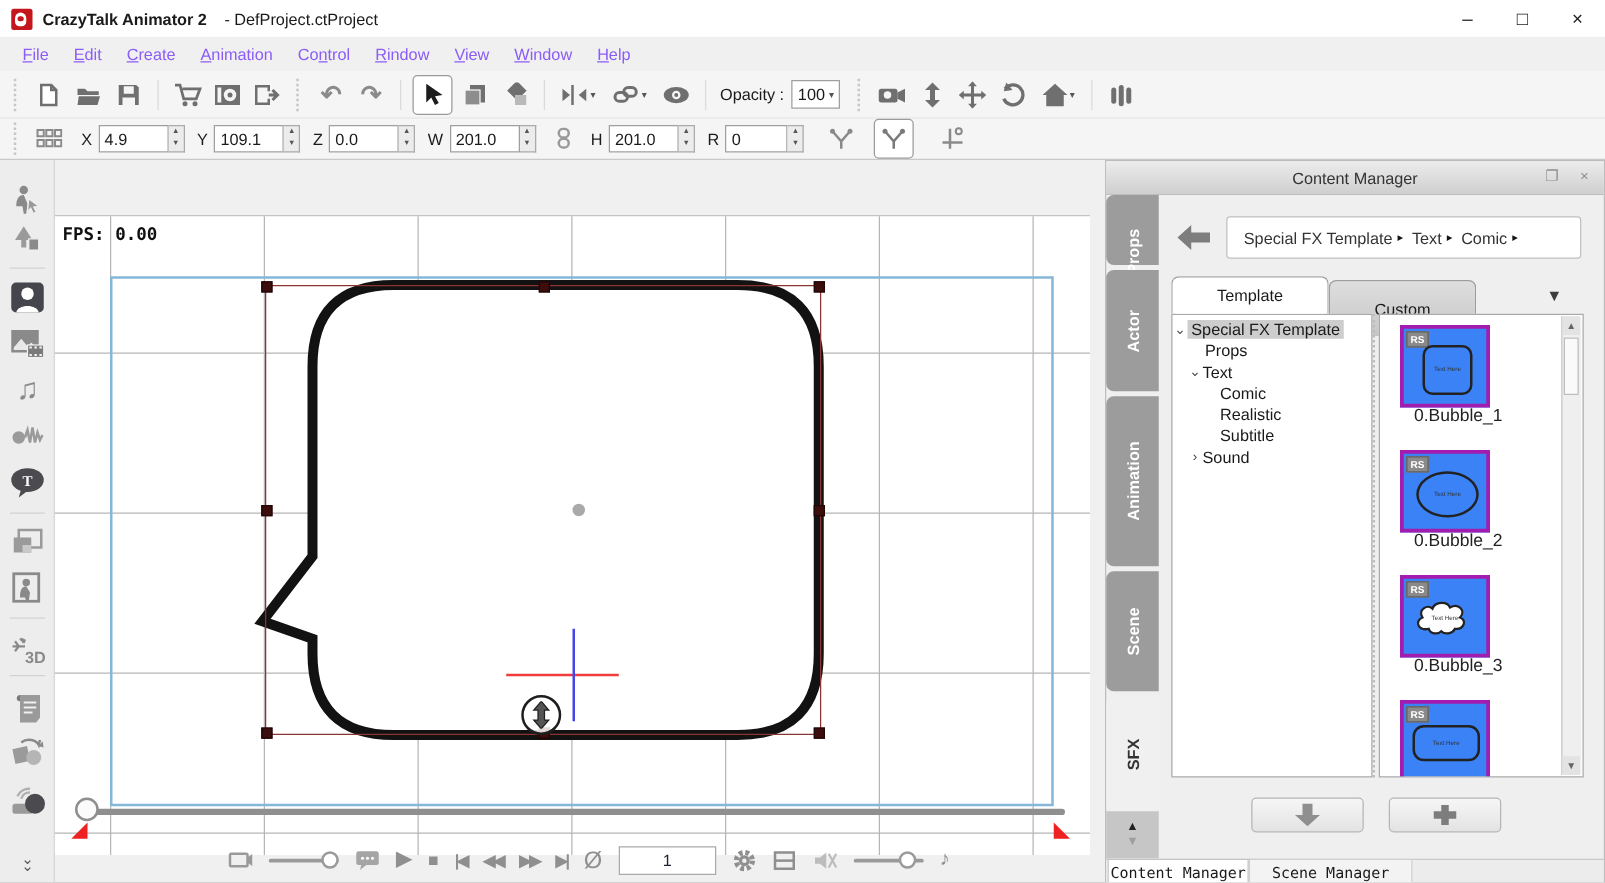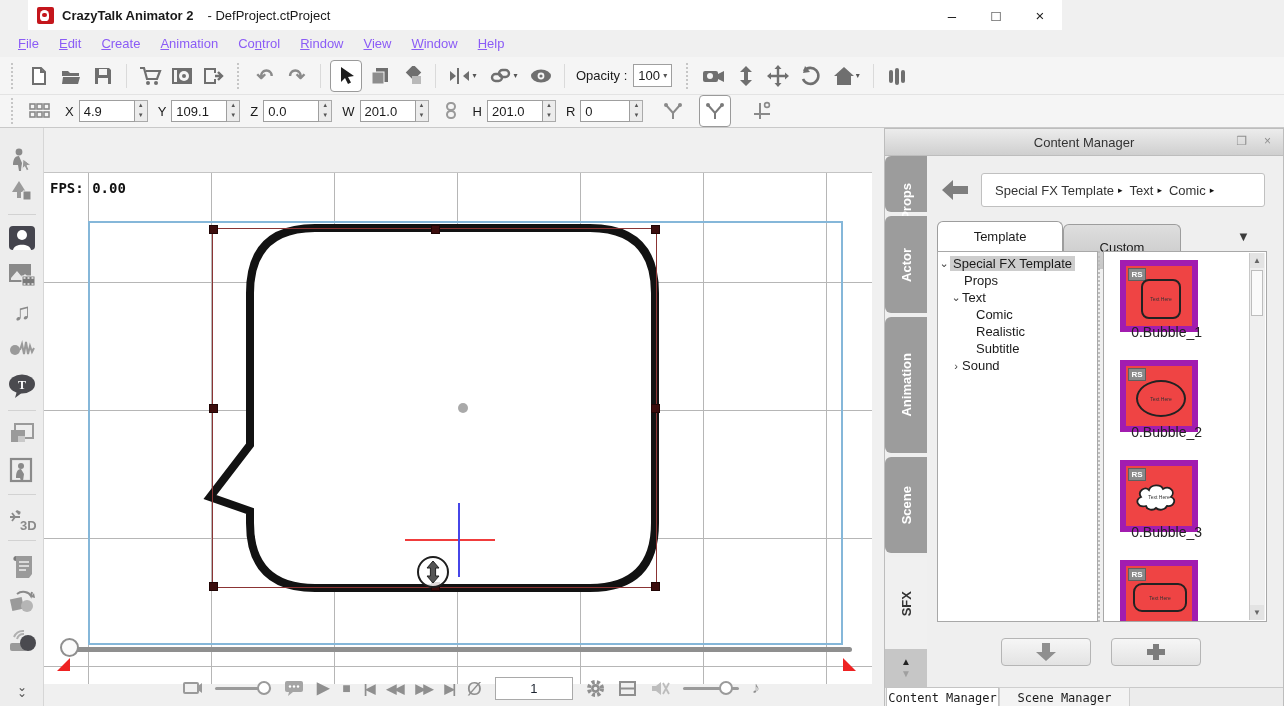--- a/index.html
+++ b/index.html
@@ -2,21 +2,21 @@
 <html><head>
 <meta charset="utf-8">
 <style>
   html,body{margin:0;padding:0;background:#dcdcdc;}
   #app{position:relative;width:1284px;height:706px;background:#f0f0f0;
        font-family:"Liberation Sans",sans-serif;color:#1a1a1a;overflow:hidden;
        outline:1px solid #9a9a9a;}
   .abs{position:absolute;}
   .flex{display:flex;align-items:center;}
   
-  .titlebar{left:0;top:0;width:1034px;height:30px;background:#ffffff;border-bottom:1px solid #d9d9d9;margin-left:28px;}
+  .titlebar{left:0;top:0;width:1284px;height:30px;background:#ffffff;border-bottom:1px solid #d9d9d9;}
   .logo{width:17px;height:17px;background:#c4161c;border-radius:2px;margin:0 8px 0 9px;position:relative;}
   .logo i{position:absolute;left:3px;top:3px;width:9px;height:11px;background:#fff;border-radius:5px 5px 4px 4px;}
   .logo b{position:absolute;left:5px;top:6px;width:5px;height:4px;background:#c4161c;border-radius:2px;}
   .wtitle{font-size:13px;font-weight:700;}
   .wdoc{font-size:13px;font-weight:400;margin-left:14px;}
   .winbtn{width:44px;height:29px;display:flex;align-items:center;justify-content:center;font-size:15px;color:#222;}
   
   .menubar{left:0;top:30px;width:1284px;height:27px;background:#f0f0f0;display:flex;align-items:center;padding-left:8px;box-sizing:border-box;}
   .menu-item{font-size:13px;padding:4px 10px;color:#8b5cf6;}
   .mn{text-decoration:underline;}
@@ -73,21 +73,21 @@
   .vtab span{writing-mode:vertical-rl;transform:rotate(180deg);white-space:nowrap;}
   .vtab.active{background:#f0f0f0;color:#333;}
   .crumbbox{position:absolute;left:96px;top:44px;width:284px;height:34px;background:#fff;border:1px solid #c0c0c0;border-radius:3px;display:flex;align-items:center;padding-left:13px;font-size:13px;color:#333;box-sizing:border-box;}
   .csep{font-size:9px;color:#111;margin:0 7px 0 4px;}
   .htab{position:absolute;font-size:13px;display:flex;align-items:center;justify-content:center;border:1px solid #9d9d9d;border-bottom:none;border-radius:6px 6px 0 0;box-sizing:border-box;}
   .treebox{position:absolute;left:52px;top:122px;width:161px;height:371px;background:#fff;border:1px solid #a8a8a8;box-sizing:border-box;font-size:13px;}
   .trow{position:relative;height:17px;display:flex;align-items:center;white-space:nowrap;}
   .texp{width:12px;text-align:center;color:#444;font-size:11px;flex:none;}
   .thumbsbox{position:absolute;left:218px;top:122px;width:164px;height:371px;background:#fff;border:1px solid #a8a8a8;box-sizing:border-box;overflow:hidden;}
   .splitter{position:absolute;left:213px;top:122px;height:371px;width:2px;border-left:2px dotted #bdbdbd;}
-  .card{position:absolute;left:16px;width:66px;height:60px;background:#ef4444;border:6px solid #a21caf;}
+  .card{position:absolute;left:16px;width:66px;height:60px;background:#3b82f6;border:3px solid #a21caf;}
   .badge{position:absolute;left:2px;top:2px;width:18px;height:13px;background:#8a8a8a;border:1px solid #5f5f5f;color:#fff;font-size:8px;font-weight:700;display:flex;align-items:center;justify-content:center;box-sizing:border-box;}
   .cshape{position:absolute;display:flex;align-items:center;justify-content:center;font-size:5px;color:#333;}
   .clabel{position:absolute;left:0px;width:100px;text-align:right;font-size:14px;color:#222;}
   .sbar{position:absolute;right:1px;top:1px;width:15px;bottom:1px;background:#efefef;border-left:1px solid #c8c8c8;}
   .sbtn{position:absolute;left:0;width:14px;height:15px;display:flex;align-items:center;justify-content:center;font-size:8px;color:#666;background:#e3e3e3;}
   .sthumb{position:absolute;left:1px;top:17px;width:12px;height:46px;background:#fafafa;border:1px solid #bdbdbd;box-sizing:border-box;}
   .bigbtn{position:absolute;top:509px;width:90px;height:28px;background:linear-gradient(#f6f6f6,#e3e3e3);border:1px solid #b5b5b5;border-radius:4px;display:flex;align-items:center;justify-content:center;box-sizing:border-box;}
   .scrollbox{position:absolute;left:0;top:520px;width:42px;height:38px;background:#c6c6c6;display:flex;flex-direction:column;align-items:center;justify-content:center;gap:2px;}
   .btab{position:absolute;top:558px;height:20px;display:flex;align-items:center;justify-content:center;font-family:"DejaVu Sans Mono",monospace;font-size:12px;box-sizing:border-box;}
   svg{display:block;}

